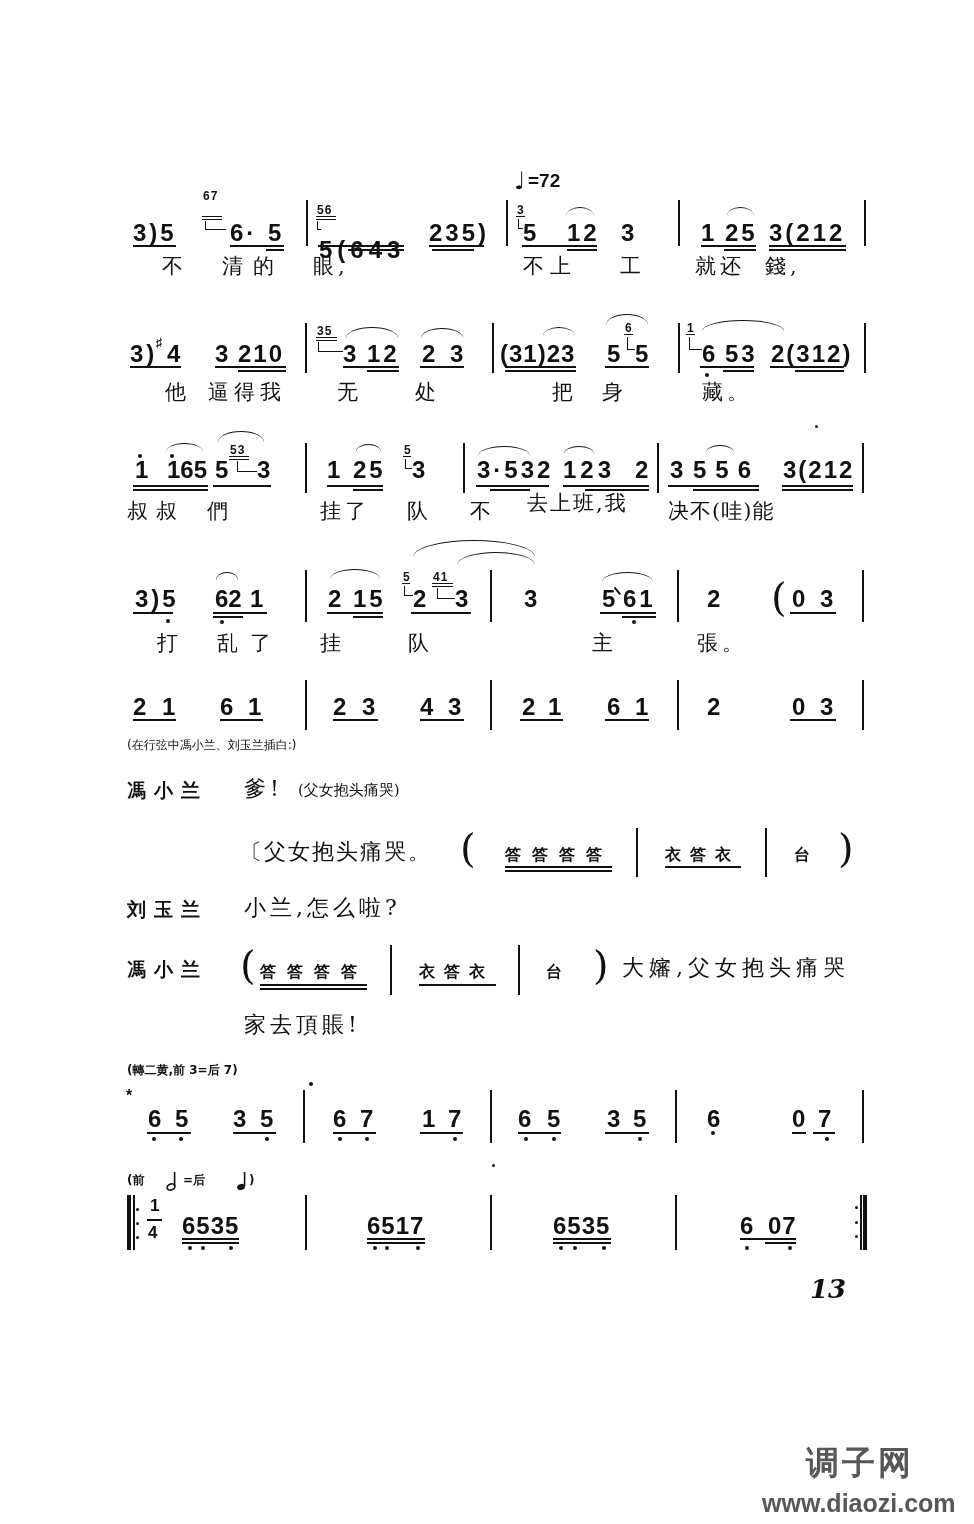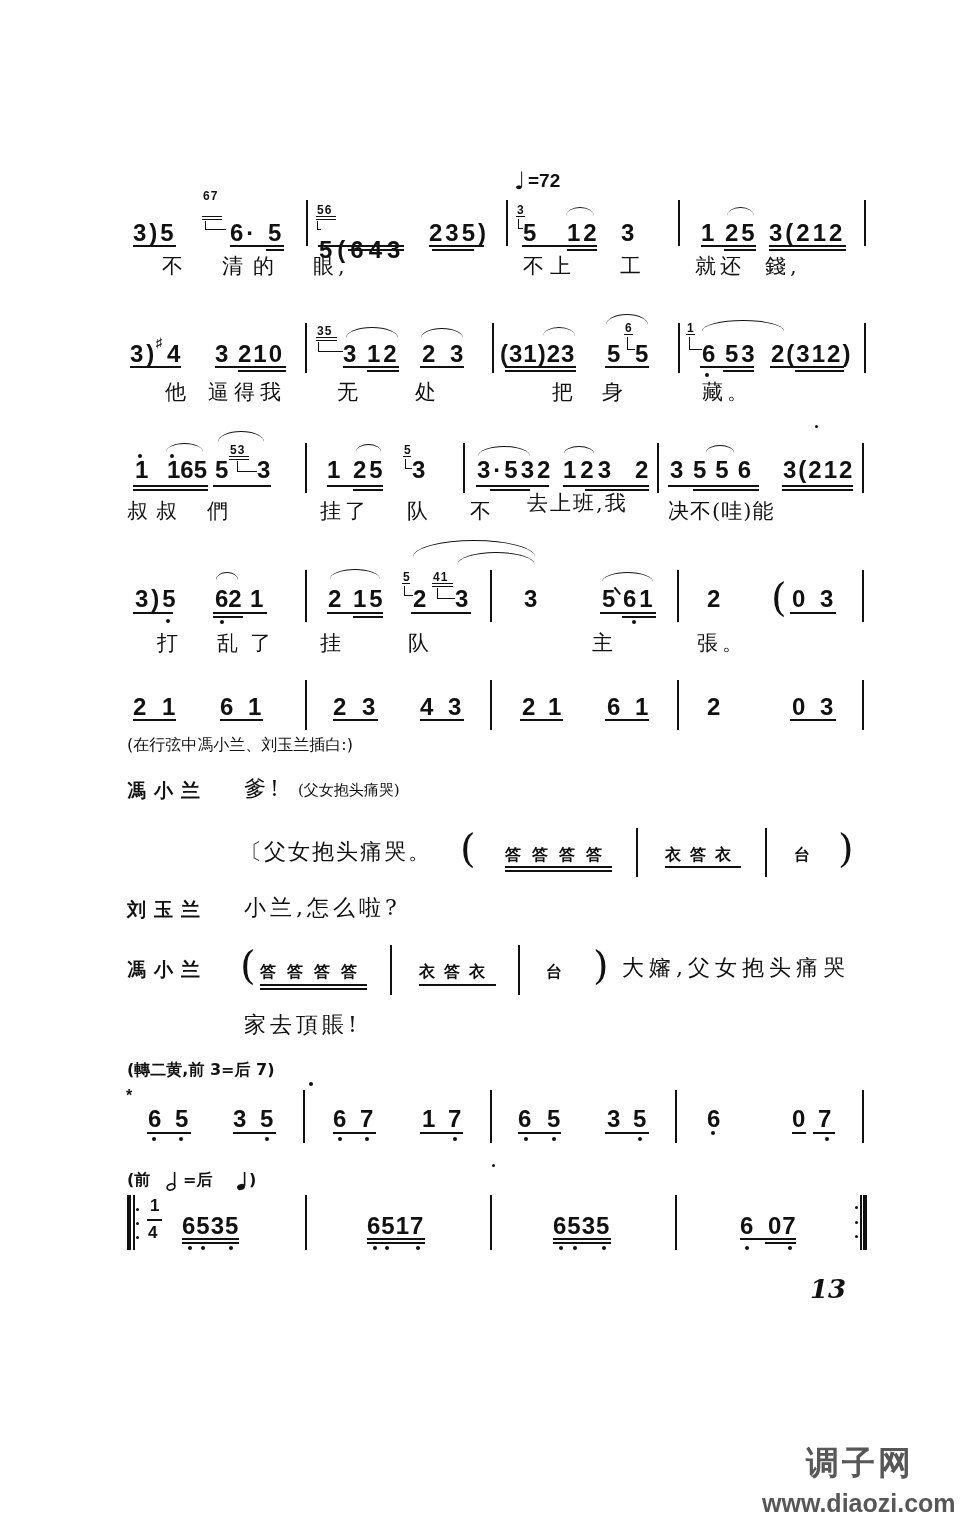--- a/index.html
+++ b/index.html
@@ -8,21 +8,21 @@
   .g{position:absolute;font-family:"Liberation Sans",sans-serif;font-weight:bold;font-size:12px;line-height:12px;letter-spacing:1px;white-space:pre;}
   .ly{position:absolute;font-family:"DejaVu Serif",serif;font-size:21px;line-height:22px;letter-spacing:4px;white-space:pre;}
   .bar{position:absolute;width:2px;background:#111;}
   .thick{position:absolute;width:4px;background:#111;}
   .b{position:absolute;height:2px;background:#111;}
   .bt{position:absolute;height:1px;background:#111;}
   .dot{position:absolute;width:4px;height:4px;border-radius:50%;background:#111;}
   .slur{position:absolute;border-top:1.6px solid #111;border-radius:50% / 100% 100% 0 0;}
   .hook{position:absolute;border-left:1.4px solid #111;border-bottom:1.4px solid #111;}
   .txt{position:absolute;white-space:pre;}
-  .ann{font-family:"DejaVu Sans",sans-serif;font-size:16px;line-height:18px;}
+  .ann{font-family:"DejaVu Sans",sans-serif;font-size:12px;line-height:18px;}
   .spk{font-family:"DejaVu Sans",sans-serif;font-weight:bold;font-size:19px;line-height:22px;letter-spacing:8px;}
   .say{font-family:"DejaVu Serif",serif;font-size:22px;line-height:24px;letter-spacing:4px;}
   .perc{font-family:"DejaVu Sans",sans-serif;font-weight:bold;font-size:16px;line-height:18px;}
   .paren{font-family:"DejaVu Serif",serif;font-size:40px;line-height:44px;}
   .tick{position:absolute;width:9px;height:1.5px;background:#111;transform:rotate(50deg);}
 </style>
 </head>
 <body>
 
 <div id="page">

